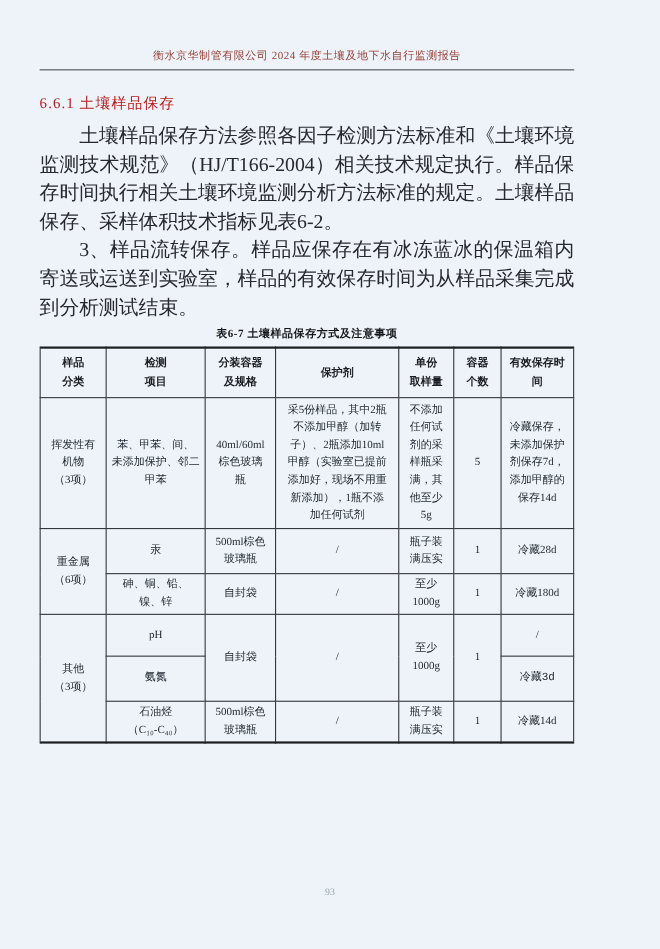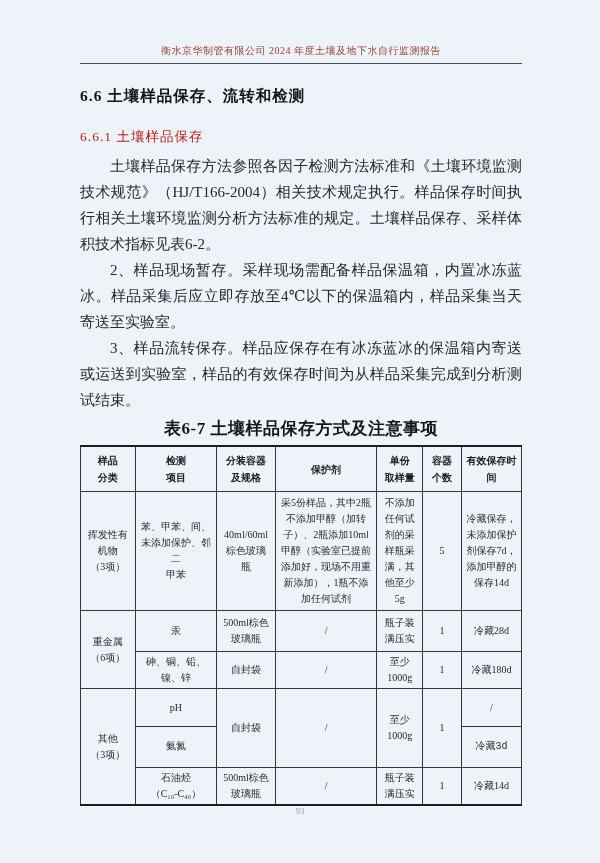--- a/index.html
+++ b/index.html
@@ -5,21 +5,21 @@
   html,body{margin:0;padding:0;}
   body{
     width:600px;height:863px;
     background:#edf3f8;
     font-family:"Liberation Serif","DejaVu Serif",serif;
     color:#26292e;
     position:relative;
     overflow:hidden;
   }
   .page{
-    padding:44px 78px 0 80px;
+    padding:44px 78px 0 36px;
   }
   .doc-header{
     text-align:center;
     font-size:10px;
     letter-spacing:0.5px;
     color:#9a4038;
     padding-bottom:5px;
     border-bottom:1px solid #4a4e53;
   }
   h1.sec{
@@ -32,30 +32,30 @@
   h2.subsec{
     font-size:13.5px;
     font-weight:normal;
     color:#b91c1c;
     margin:21px 0 0 0;
     letter-spacing:1px;
   }
   .body-text{margin-top:7px;}
   .body-text p{
     margin:0;
-    font-size:15px;
+    font-size:18px;
     line-height:26px;
     text-align:justify;
     text-indent:2em;
     color:#26292e;
   }
   .tbl-caption{
     text-align:center;
     font-weight:bold;
-    font-size:17px;
+    font-size:10px;
     color:#14171a;
     margin-top:4px;
     letter-spacing:0.5px;
   }
   table.data{
     width:100%;
     border-collapse:collapse;
     margin-top:5px;
     table-layout:fixed;
     border-top:2.5px solid #1b1e21;
@@ -95,26 +95,24 @@
     font-family:Liberation Serif, serif;
   }
 </style>
 </head>
 <body>
 
 <div class="page">
 
   <div class="doc-header">衡水京华制管有限公司 2024 年度土壤及地下水自行监测报告</div>
 
-  <h1 class="sec">6.6  土壤样品保存、流转和检测</h1>
   <h2 class="subsec">6.6.1  土壤样品保存</h2>
 
   <div class="body-text">
     <p>土壤样品保存方法参照各因子检测方法标准和《土壤环境监测技术规范》（HJ/T166-2004）相关技术规定执行。样品保存时间执行相关土壤环境监测分析方法标准的规定。土壤样品保存、采样体积技术指标见表6-2。</p>
-    <p>2、样品现场暂存。采样现场需配备样品保温箱，内置冰冻蓝冰。样品采集后应立即存放至4℃以下的保温箱内，样品采集当天寄送至实验室。</p>
     <p>3、样品流转保存。样品应保存在有冰冻蓝冰的保温箱内寄送或运送到实验室，样品的有效保存时间为从样品采集完成到分析测试结束。</p>
   </div>
 
   <div class="tbl-caption">表6-7  土壤样品保存方式及注意事项</div>
 
   <table class="data">
     <colgroup>
       <col style="width:12.4%">
       <col style="width:18.5%">
       <col style="width:13.3%">

